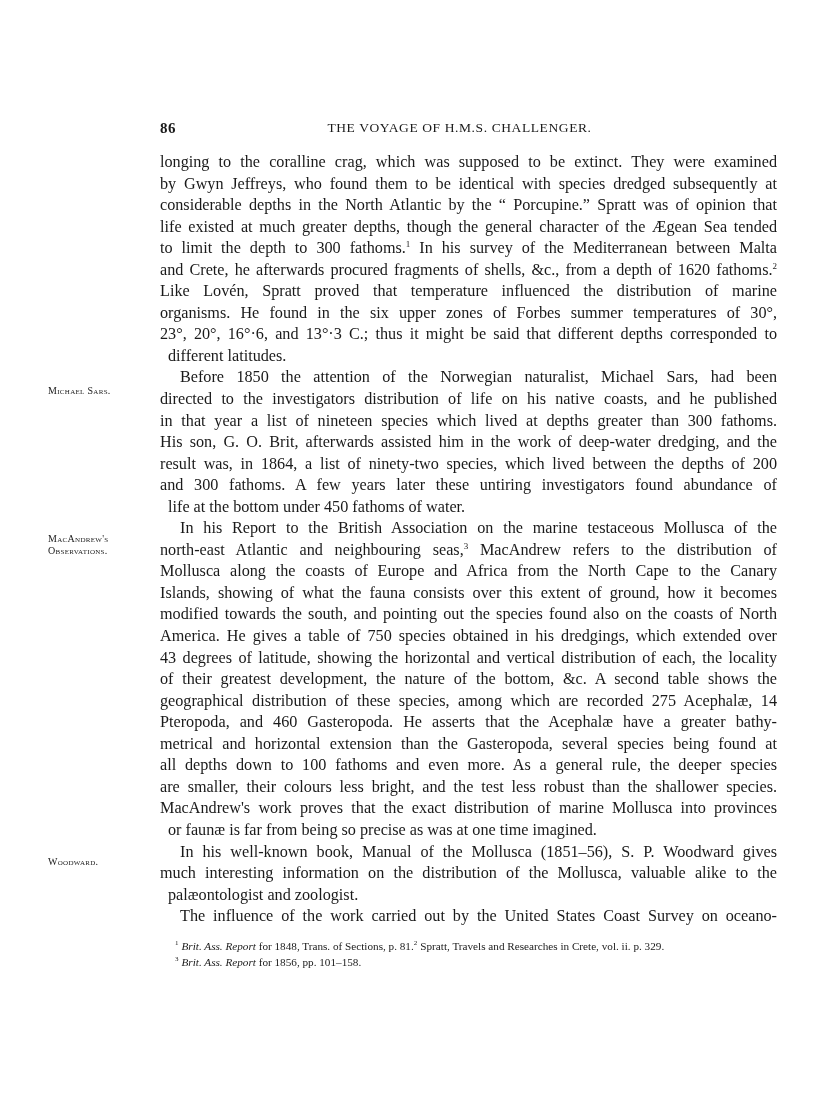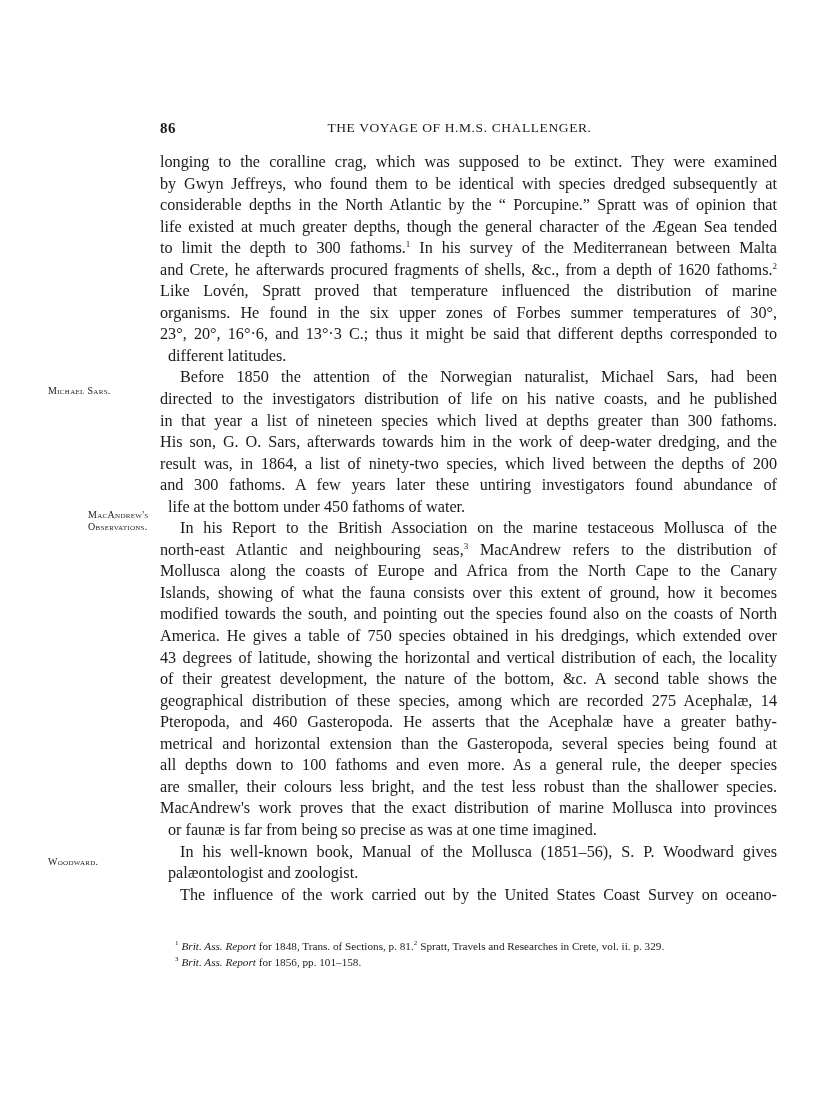--- a/index.html
+++ b/index.html
@@ -107,21 +107,21 @@
 <body>
 
 <div class="page">
 
   <div class="running-head">
     <span class="page-number">86</span>
     <span class="running-title">THE VOYAGE OF H.M.S. CHALLENGER.</span>
   </div>
 
   <div class="sidenote" style="top:385px;">Michael Sars.</div>
-  <div class="sidenote" style="top:509px;margin-left:40px;">
+  <div class="sidenote" style="top:533px;">
     <div>MacAndrew's</div>
     <div>Observations.</div>
   </div>
   <div class="sidenote" style="top:856px;">Woodward.</div>
 
   <div class="body-text">
 
     <div class="line">longing to the coralline crag, which was supposed to be extinct.  They were examined</div>
     <div class="line">by Gwyn Jeffreys, who found them to be identical with species dredged subsequently at</div>
     <div class="line">considerable depths in the North Atlantic by the “ Porcupine.”  Spratt was of opinion that</div>
@@ -133,21 +133,21 @@
       <span>and Crete, he afterwards procured fragments of shells, &amp;c., from a depth of 1620 fathoms.</span><sup>2</sup>
     </div>
     <div class="line">Like Lovén, Spratt proved that temperature influenced the distribution of marine</div>
     <div class="line">organisms.  He found in the six upper zones of Forbes summer temperatures of 30°,</div>
     <div class="line">23°, 20°, 16°·6, and 13°·3 C.; thus it might be said that different depths corresponded to</div>
     <div class="line last">different latitudes.</div>
 
     <div class="line indent">Before 1850 the attention of the Norwegian naturalist, Michael Sars, had been</div>
     <div class="line">directed to the investigators distribution of life on his native coasts, and he published</div>
     <div class="line">in that year a list of nineteen species which lived at depths greater than 300 fathoms.</div>
-    <div class="line">His son, G. O. Sars, afterwards towards him in the work of deep-water dredging, and the</div>
+    <div class="line">His son, G. O. Brit, afterwards assisted him in the work of deep-water dredging, and the</div>
     <div class="line">result was, in 1864, a list of ninety-two species, which lived between the depths of 200</div>
     <div class="line">and 300 fathoms.  A few years later these untiring investigators found abundance of</div>
     <div class="line last">life at the bottom under 450 fathoms of water.</div>
 
     <div class="line indent">In his Report to the British Association on the marine testaceous Mollusca of the</div>
     <div class="line">
       <span>north-east Atlantic and neighbouring seas,</span><sup>3</sup><span> MacAndrew refers to the distribution of</span>
     </div>
     <div class="line">Mollusca along the coasts of Europe and Africa from the North Cape to the Canary</div>
     <div class="line">Islands, showing of what the fauna consists over this extent of ground, how it becomes</div>
@@ -157,20 +157,21 @@
     <div class="line">of their greatest development, the nature of the bottom, &amp;c.  A second table shows the</div>
     <div class="line">geographical distribution of these species, among which are recorded 275 Acephalæ, 14</div>
     <div class="line">Pteropoda, and 460 Gasteropoda.  He asserts that the Acephalæ have a greater bathy-</div>
     <div class="line">metrical and horizontal extension than the Gasteropoda, several species being found at</div>
     <div class="line">all depths down to 100 fathoms and even more.  As a general rule, the deeper species</div>
     <div class="line">are smaller, their colours less bright, and the test less robust than the shallower species.</div>
     <div class="line">MacAndrew's work proves that the exact distribution of marine Mollusca into provinces</div>
     <div class="line last">or faunæ is far from being so precise as was at one time imagined.</div>
 
     <div class="line indent">In his well-known book, Manual of the Mollusca (1851–56), S. P. Woodward gives</div>
+    <div class="line">much interesting information on the distribution of the Mollusca, valuable alike to the</div>
     <div class="line last">palæontologist and zoologist.</div>
 
     <div class="line indent">The influence of the work carried out by the United States Coast Survey on oceano-</div>
   </div>
 
   <div class="footnotes">
     <div class="fn-row">
       <span class="fn"><sup>1</sup><i>Brit. Ass. Report</i><span> for 1848, Trans. of Sections, p. 81.</span></span>
       <span class="fn"><sup>2</sup><span>Spratt, Travels and Researches in Crete, vol. ii. p. 329.</span></span>
     </div>

